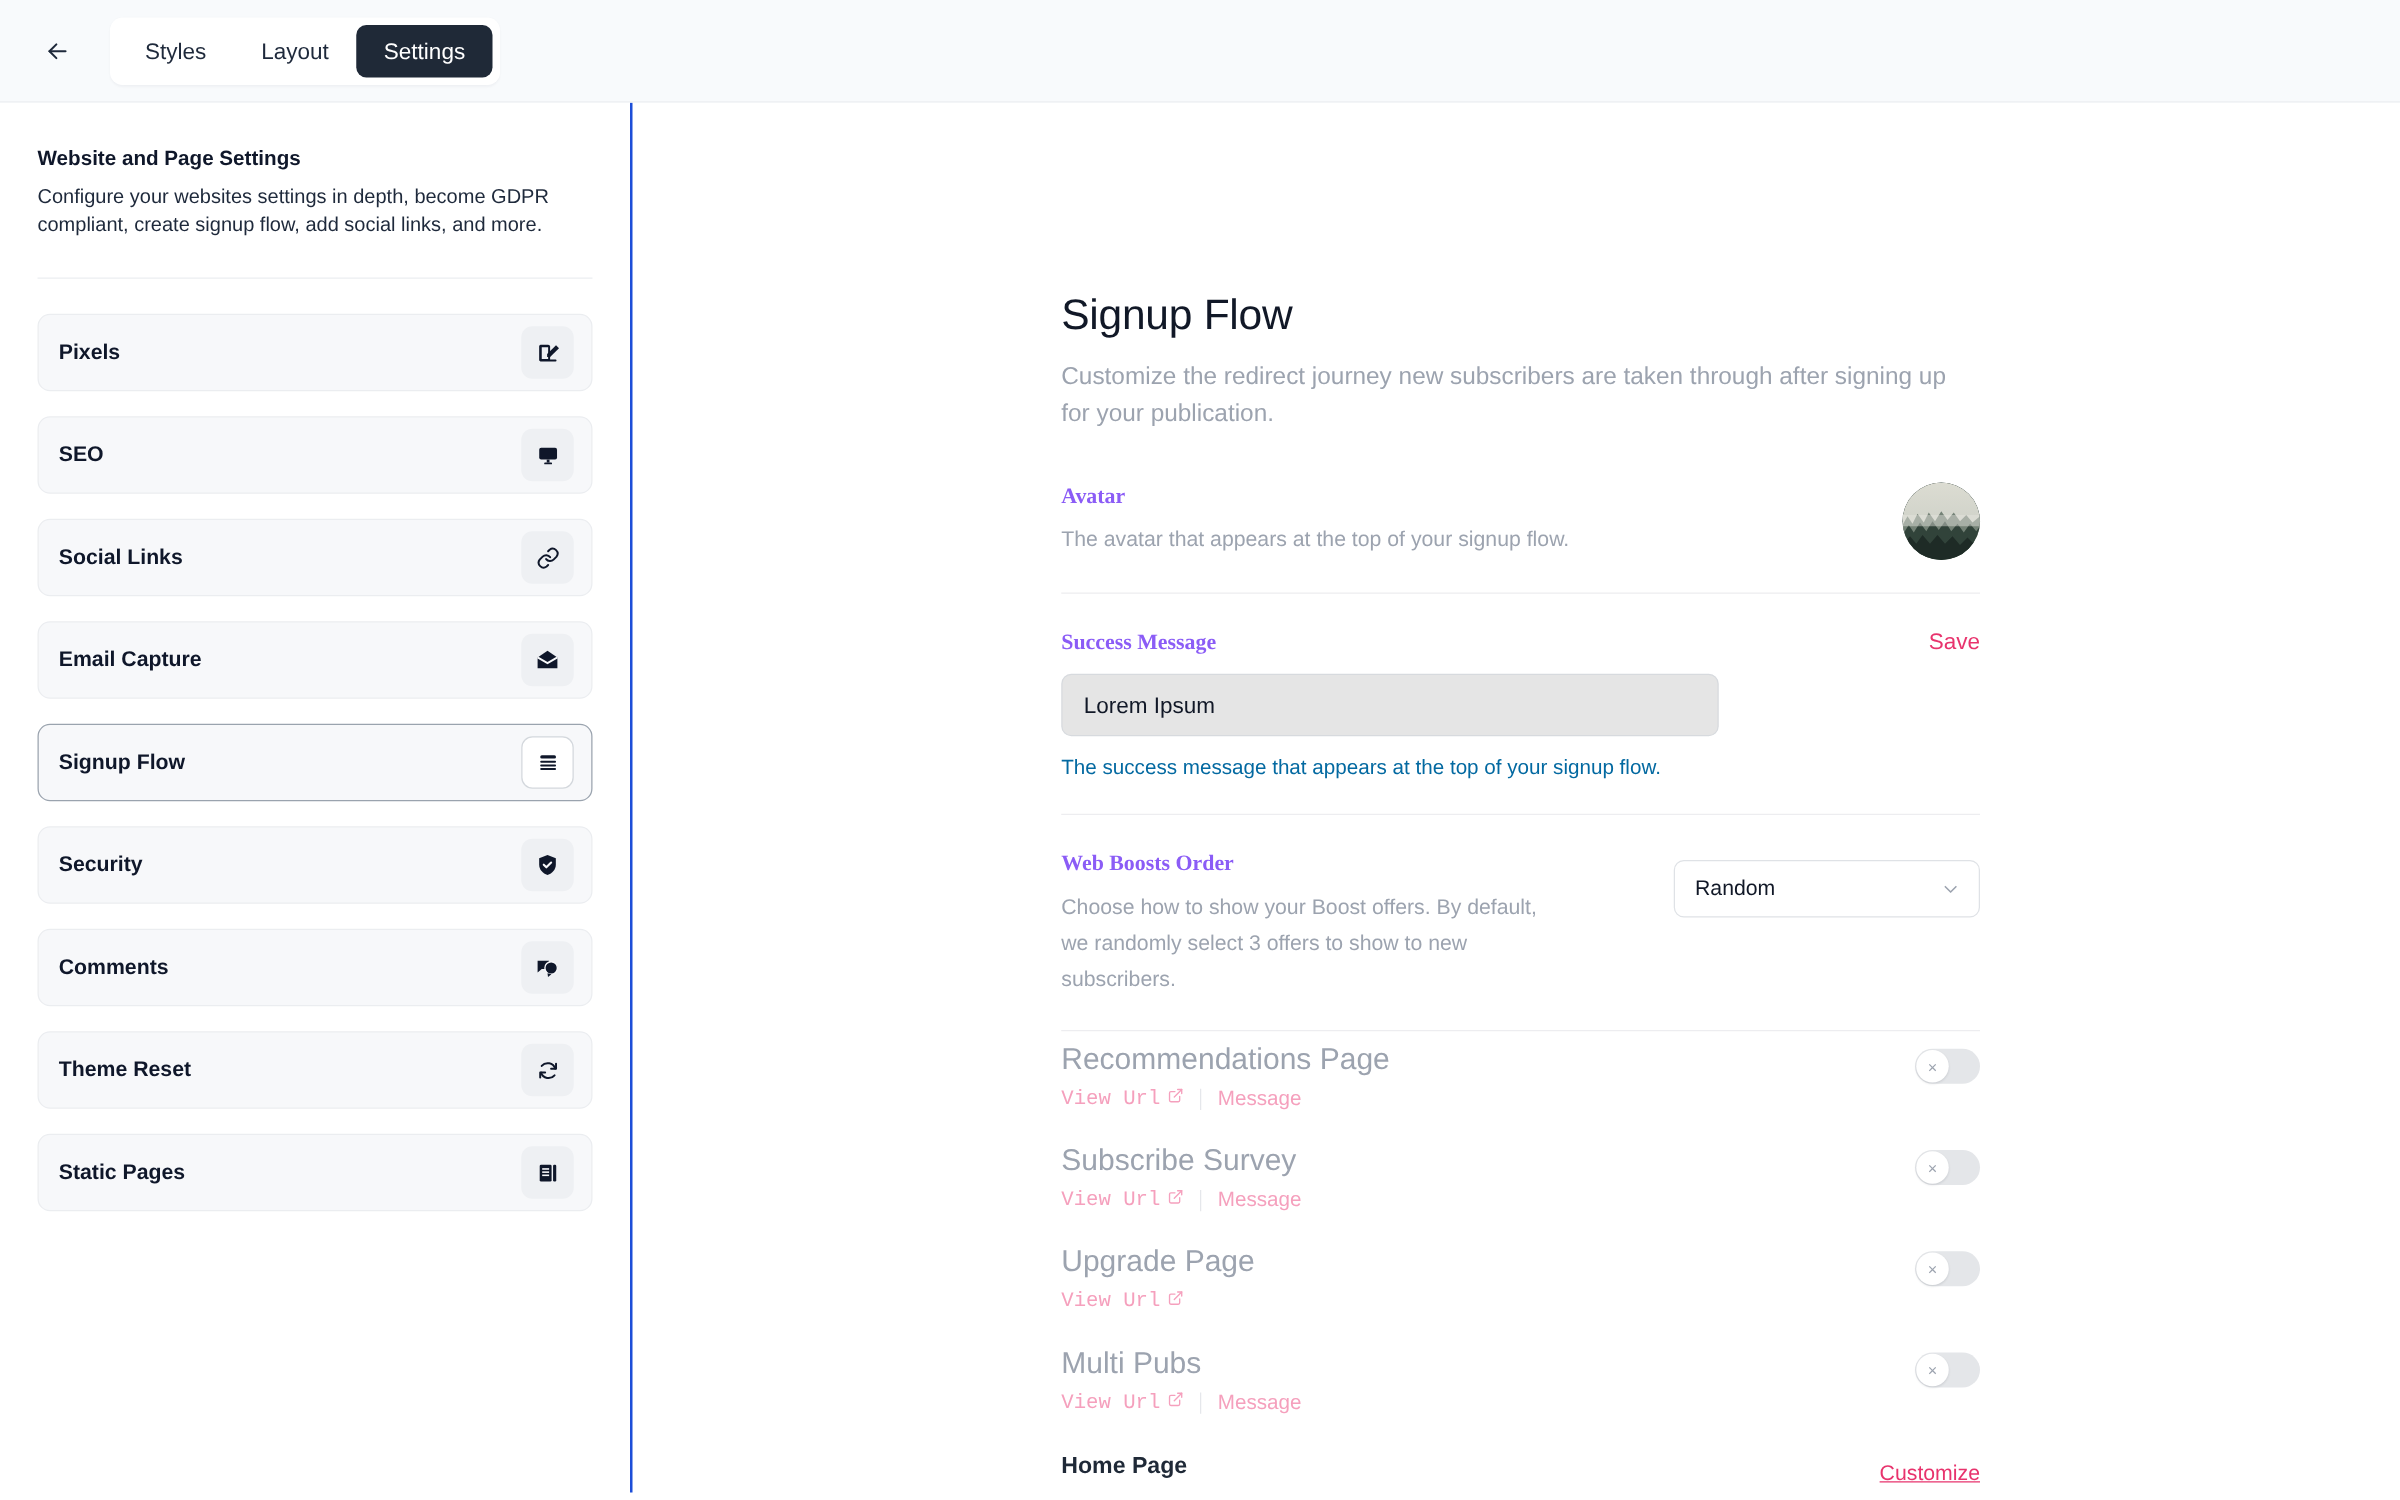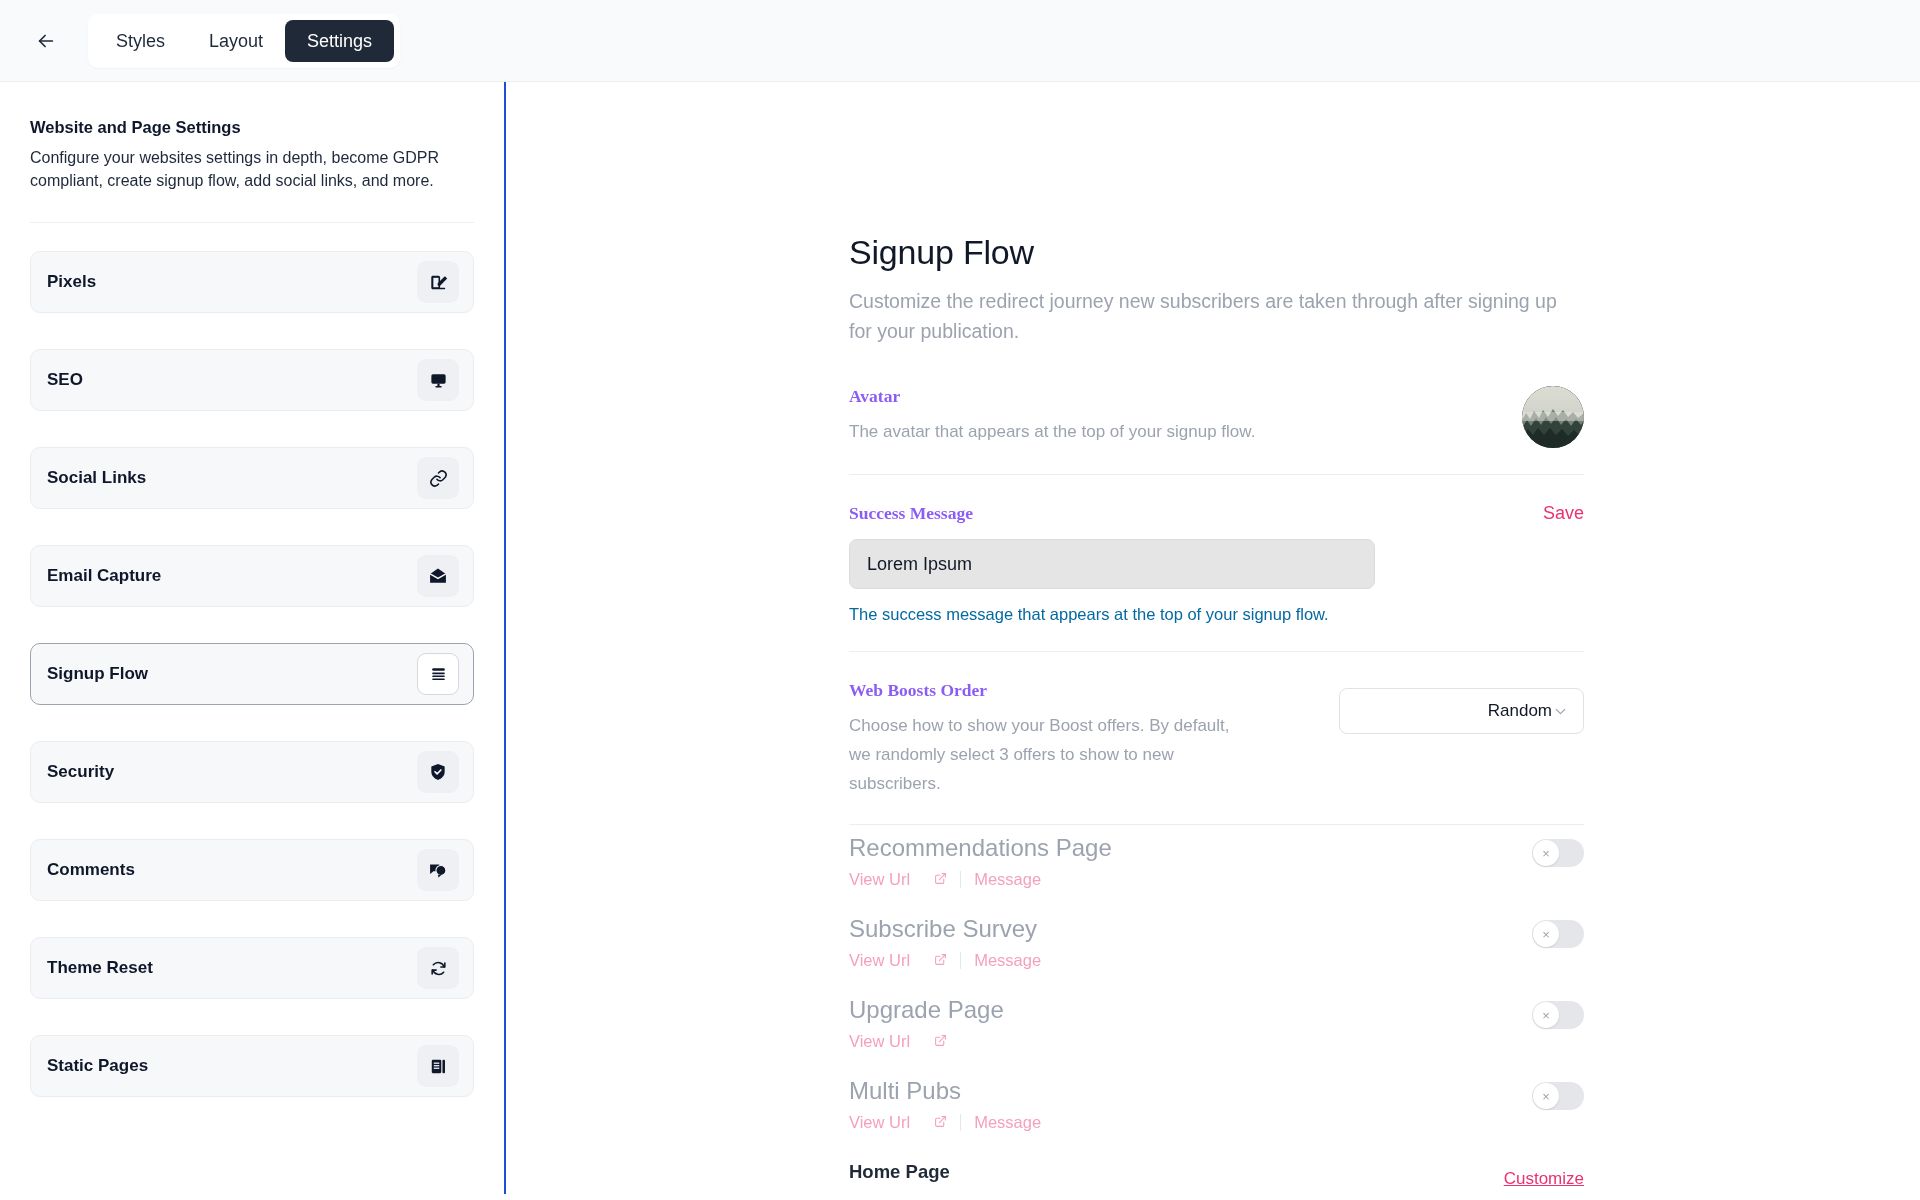--- a/index.html
+++ b/index.html
@@ -76,21 +76,21 @@
     font-size: 16px;
     color: #1e293b;
     line-height: 23px;
     max-width: 420px;
   }
   .side-rule {
     margin: 30px 0 28px 0;
     height: 1px;
     background: #eceef1;
   }
-  .side-list { display: flex; flex-direction: column; gap: 36px; }
+  .side-list { display: flex; flex-direction: column; gap: 20px; }
   .side-item {
     height: 62px;
     background: #f7f8fa;
     border: 1px solid #ebedf0;
     border-radius: 10px;
     display: flex;
     align-items: center;
     justify-content: space-between;
     padding: 0 14px 0 16px;
     cursor: pointer;
@@ -204,21 +204,21 @@
 
   
   .select-wrap { position: relative; margin-top: 10px; flex: none; }
   .select-box {
     width: 245px;
     height: 46px;
     border: 1px solid #dfe2e6;
     border-radius: 8px;
     display: flex;
     align-items: center;
-    justify-content: flex-end;
+    justify-content: space-between;
     padding: 0 14px 0 16px;
     font-size: 17px;
     color: #111827;
     background: #fff;
     cursor: pointer;
   }
   .chev { color: #9ca3af; display: flex; }
 
   
   .steps { padding-top: 10px; }
@@ -238,22 +238,23 @@
     margin-top: 7px;
     display: flex;
     align-items: center;
     font-size: 16.5px;
     line-height: 22px;
   }
   .vurl {
     color: #f5a0bd;
     display: inline-flex;
     align-items: center;
-    gap: 24px;
-    cursor: pointer;
+    gap: 6px;
+    cursor: pointer;
+    font-family: Liberation Mono, monospace;
   }
   .step.enabled .vurl { color: #e8336d; }
   .sep {
     width: 1px; height: 17px; background: #e5e7eb;
     margin: 0 13px;
   }
   .msg { color: #f5a0bd; cursor: pointer; }
   .toggle {
     width: 52px; height: 28px;
     border-radius: 14px;

